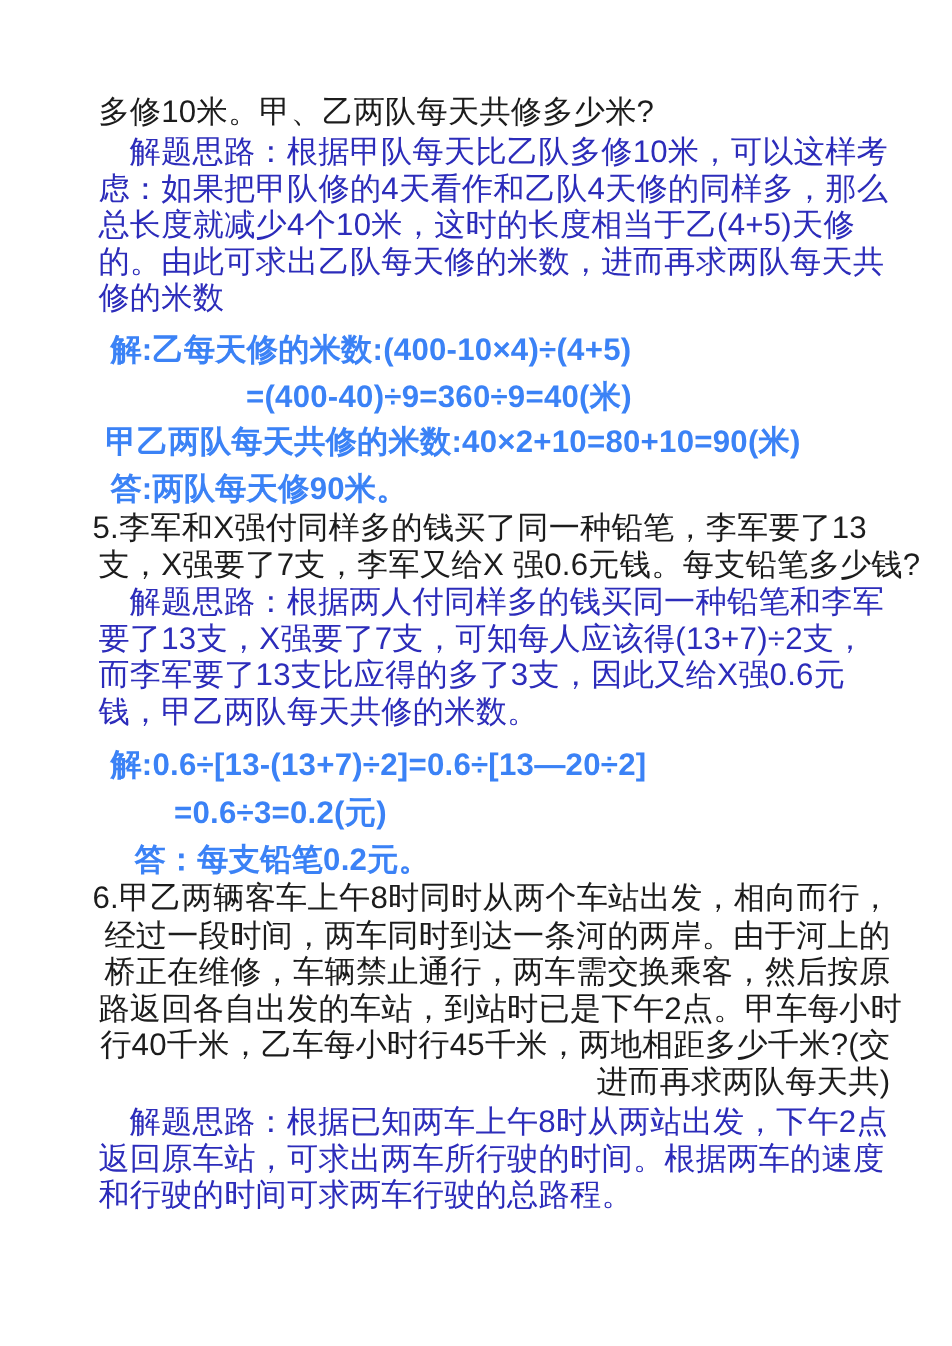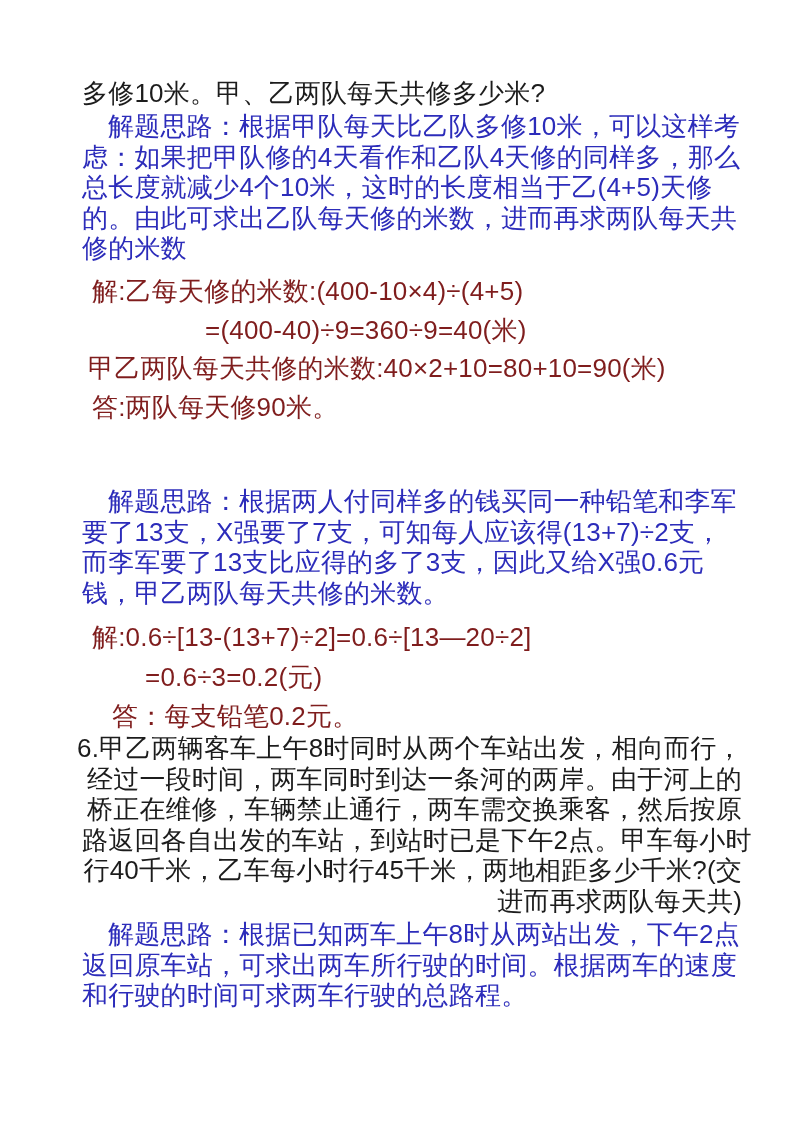--- a/index.html
+++ b/index.html
@@ -22,21 +22,21 @@
   }
   .line {
     font-size: 26px;
     line-height: 30.6px;
     white-space: pre;
     letter-spacing: 0.2px;
     font-weight: 500;
   }
   .black { color: #1c1c1c; }
   .blue  { color: #2c2cba; }
-  .red   { color: #7f1d1d; }
+  .red   { color: #3b82f6; font-weight: bold; }
 
   .sol .line { line-height: 38.6px; }
   .sol2 .line { line-height: 39.6px; }
 
   .indent-first { margin-left: 26px; }
   .hang-num { margin-left: -5px; }
   .ml6   { margin-left: 6px; }
   .ml10  { margin-left: 10px; }
   .ml30  { margin-left: 30px; }
   .ml63  { margin-left: 63px; }
@@ -68,20 +68,24 @@
     <div class="line blue">修的米数</div>
   </section>
 
   <section id="b-solution4" class="block sol">
     <div class="line red ml10">解:乙每天修的米数:(400-10×4)÷(4+5)</div>
     <div class="line red ml123">=(400-40)÷9=360÷9=40(米)</div>
     <div class="line red ml6">甲乙两队每天共修的米数:40×2+10=80+10=90(米)</div>
     <div class="line red ml10">答:两队每天修90米。</div>
   </section>
 
+  <section id="b-problem5" class="block">
+    <div class="line black hang-num">5.李军和X强付同样多的钱买了同一种铅笔，李军要了13</div>
+    <div class="line black">支，X强要了7支，李军又给X 强0.6元钱。每支铅笔多少钱?</div>
+  </section>
 
   <section id="b-hint5" class="block">
     <div class="line blue indent-first">解题思路：根据两人付同样多的钱买同一种铅笔和李军</div>
     <div class="line blue">要了13支，X强要了7支，可知每人应该得(13+7)÷2支，</div>
     <div class="line blue">而李军要了13支比应得的多了3支，因此又给X强0.6元</div>
     <div class="line blue">钱，甲乙两队每天共修的米数。</div>
   </section>
 
   <section id="b-solution5" class="block sol2">
     <div class="line red ml10">解:0.6÷[13-(13+7)÷2]=0.6÷[13—20÷2]</div>

